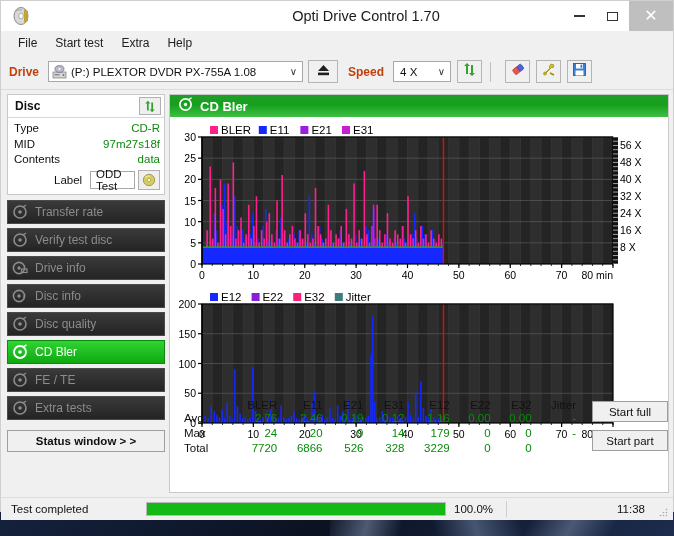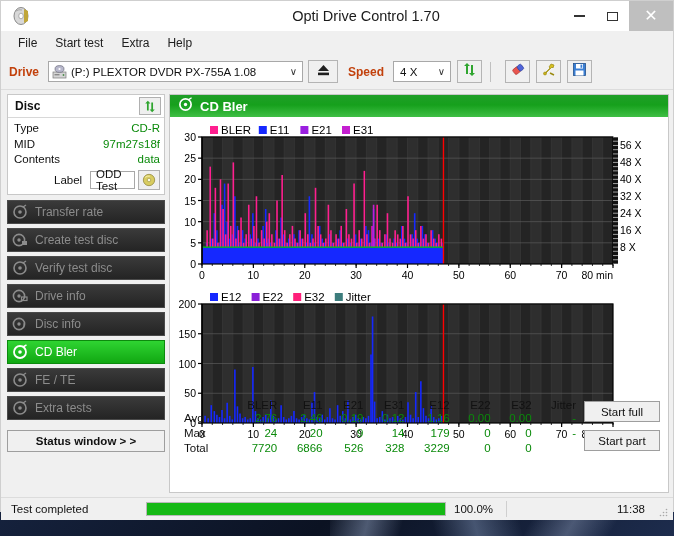--- a/index.html
+++ b/index.html
@@ -137,21 +137,21 @@
   
   .stats{
     position:absolute;left:10px;top:304px;width:400px;font-size:11.5px;
   }
   .stats table{border-collapse:collapse;width:100%;}
   .stats th{
     font-weight:normal;color:#111;text-align:right;padding:0 4px;font-size:11.5px;
   }
   .stats td{text-align:right;padding:0 4px;color:#0a8a0a;line-height:15px;}
   .stats td.rowhdr{text-align:left;color:#111;width:42px;}
-  .startbtns{position:absolute;right:8px;top:306px;}
+  .startbtns{position:absolute;right:0;top:306px;}
   .startbtn{
     width:76px;height:21px;background:#f0f0f0;border:1px solid #9e9e9e;
     font-size:11.5px;color:#111;display:flex;align-items:center;justify-content:center;
     margin-bottom:8px;box-sizing:border-box;
   }
   
   .statusbar{
     height:22px;background:#f0f0f0;border-top:1px solid #dcdcdc;
     display:flex;align-items:center;font-size:11.5px;color:#111;position:relative;
   }
@@ -328,30 +328,20 @@
                 <circle cx="8" cy="8" r="6" fill="none" stroke="#8c8c8c" stroke-width="1.6"></circle>
                 <circle cx="8" cy="8" r="1.8" fill="#8c8c8c"></circle>
                 <path d="M11 3 L14 1" stroke="#8c8c8c" stroke-width="1.4"></path>
               </svg>
           </span>
           <span>Transfer rate</span>
         </div>
         <div class="navbtn">
           <span class="nav-ico">
             <svg width="16" height="16" viewBox="0 0 16 16">
-                <circle cx="7" cy="8" r="5.6" fill="none" stroke="#8c8c8c" stroke-width="1.6"></circle>
-                <circle cx="7" cy="8" r="1.7" fill="#8c8c8c"></circle>
-                <rect x="10" y="9" width="5" height="4" fill="#8c8c8c"></rect>
-              </svg>
-          </span>
-          <span>Create test disc</span>
-        </div>
-        <div class="navbtn">
-          <span class="nav-ico">
-            <svg width="16" height="16" viewBox="0 0 16 16">
                 <circle cx="8" cy="8" r="6" fill="none" stroke="#8c8c8c" stroke-width="1.6"></circle>
                 <circle cx="8" cy="8" r="1.8" fill="#8c8c8c"></circle>
                 <path d="M11 3 L14 1" stroke="#8c8c8c" stroke-width="1.4"></path>
               </svg>
           </span>
           <span>Verify test disc</span>
         </div>
         <div class="navbtn">
           <span class="nav-ico">
             <svg width="16" height="16" viewBox="0 0 16 16">
@@ -364,20 +354,30 @@
         </div>
         <div class="navbtn">
           <span class="nav-ico">
             <svg width="16" height="16" viewBox="0 0 16 16">
                 <circle cx="7" cy="8" r="5.6" fill="none" stroke="#8c8c8c" stroke-width="1.6"></circle>
                 <circle cx="7" cy="8" r="1.7" fill="#8c8c8c"></circle>
                 <text x="11" y="12" font-size="8" fill="#8c8c8c">i</text>
               </svg>
           </span>
           <span>Disc info</span>
+        </div>
+        <div class="navbtn">
+          <span class="nav-ico">
+            <svg width="16" height="16" viewBox="0 0 16 16">
+                <circle cx="8" cy="8" r="6" fill="none" stroke="#8c8c8c" stroke-width="1.6"></circle>
+                <circle cx="8" cy="8" r="1.8" fill="#8c8c8c"></circle>
+                <path d="M11 3 L14 1" stroke="#8c8c8c" stroke-width="1.4"></path>
+              </svg>
+          </span>
+          <span>Disc quality</span>
         </div>
         <div class="navbtn active">
           <span class="nav-ico">
             <svg width="16" height="16" viewBox="0 0 16 16">
                 <circle cx="8" cy="8" r="6" fill="none" stroke="#ffffff" stroke-width="1.8"></circle>
                 <circle cx="8" cy="8" r="1.8" fill="#ffffff"></circle>
                 <path d="M11 3 L14.5 0.8" stroke="#ffffff" stroke-width="1.5"></path>
               </svg>
           </span>
           <span>CD Bler</span>

